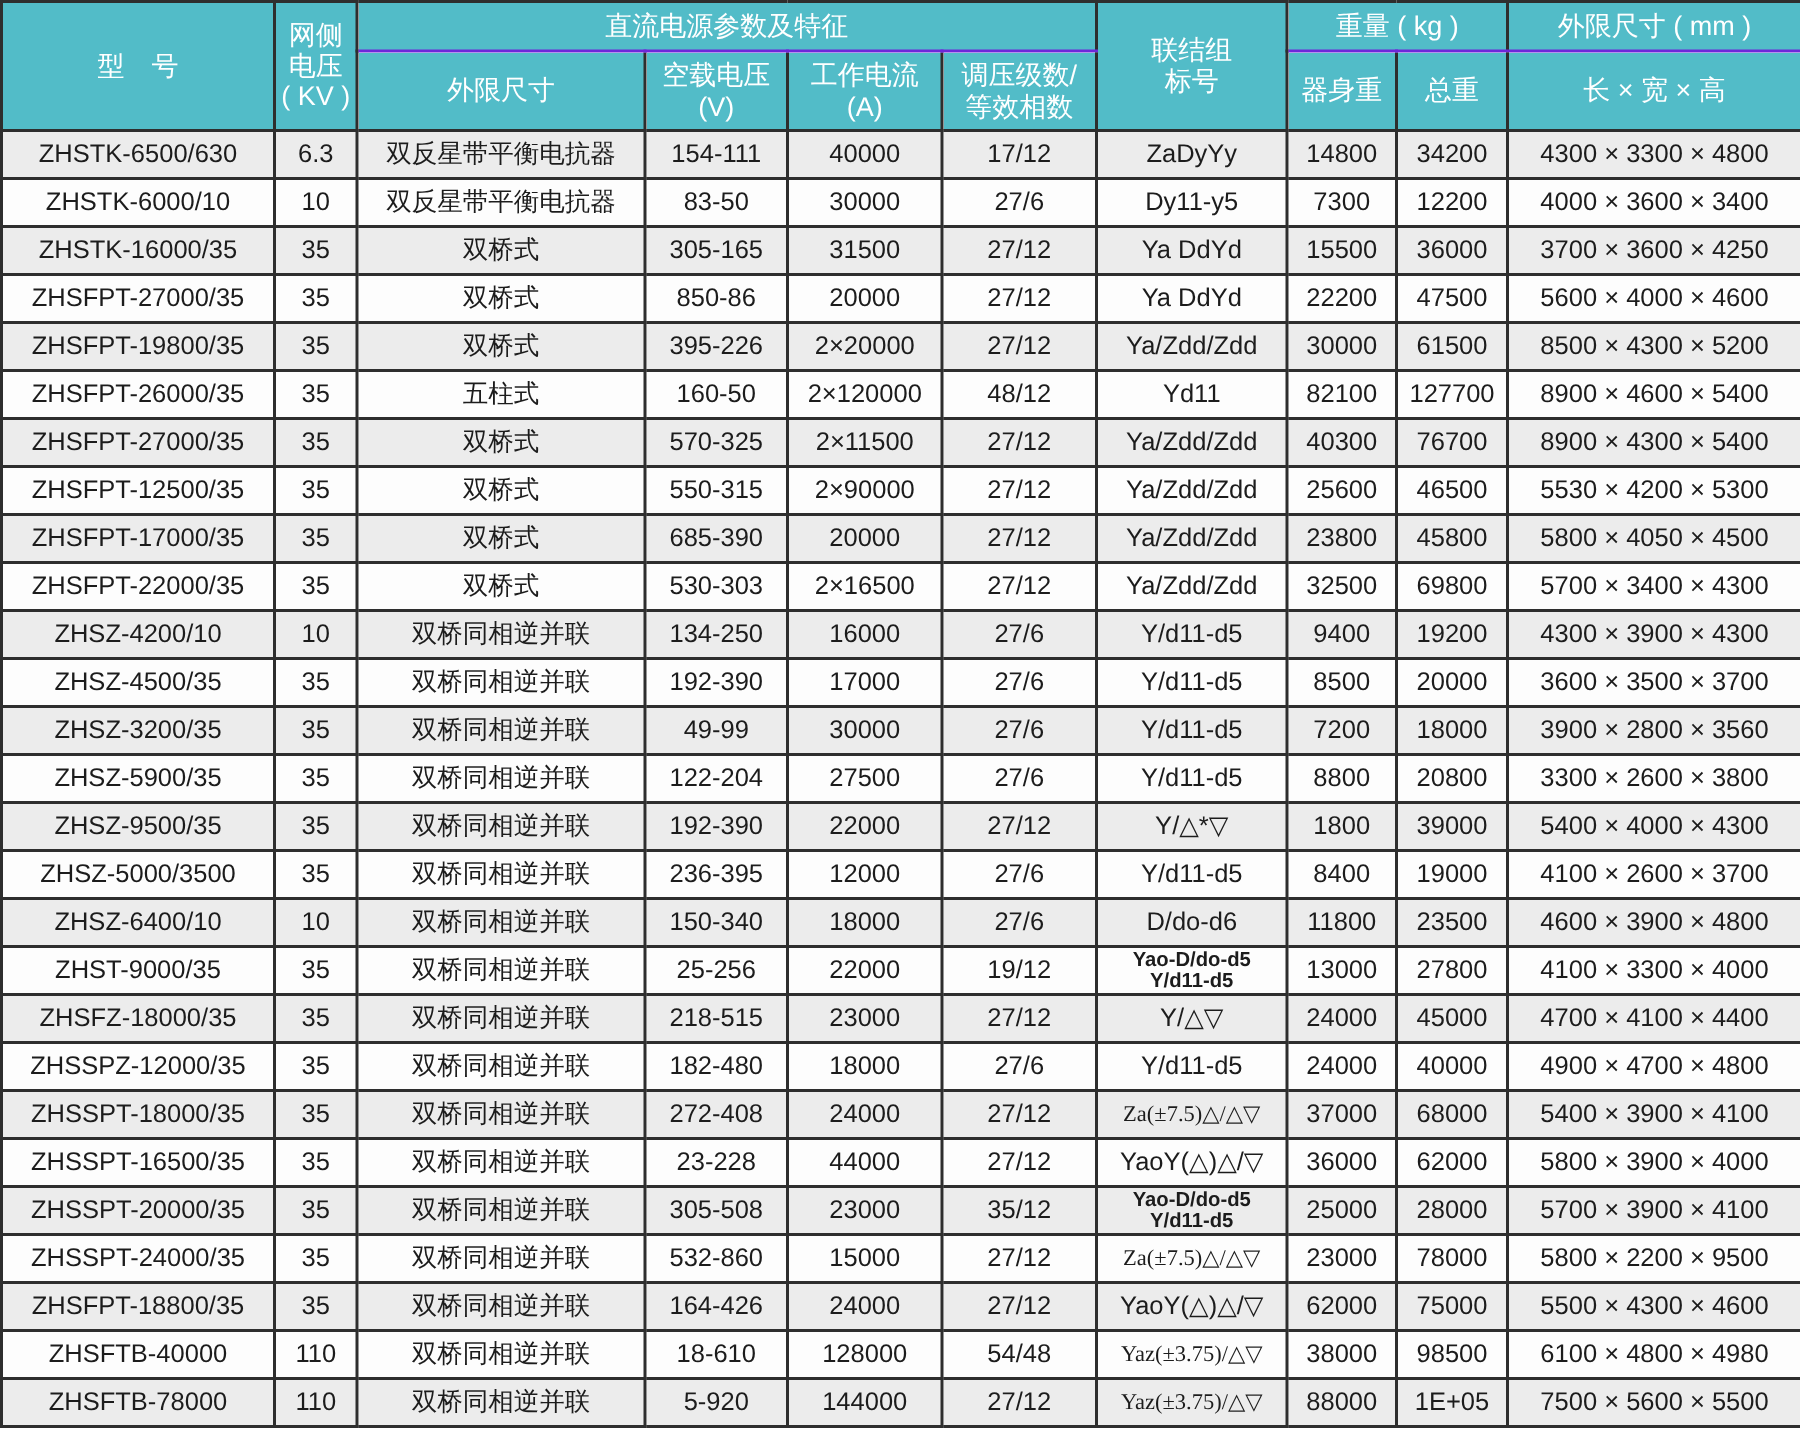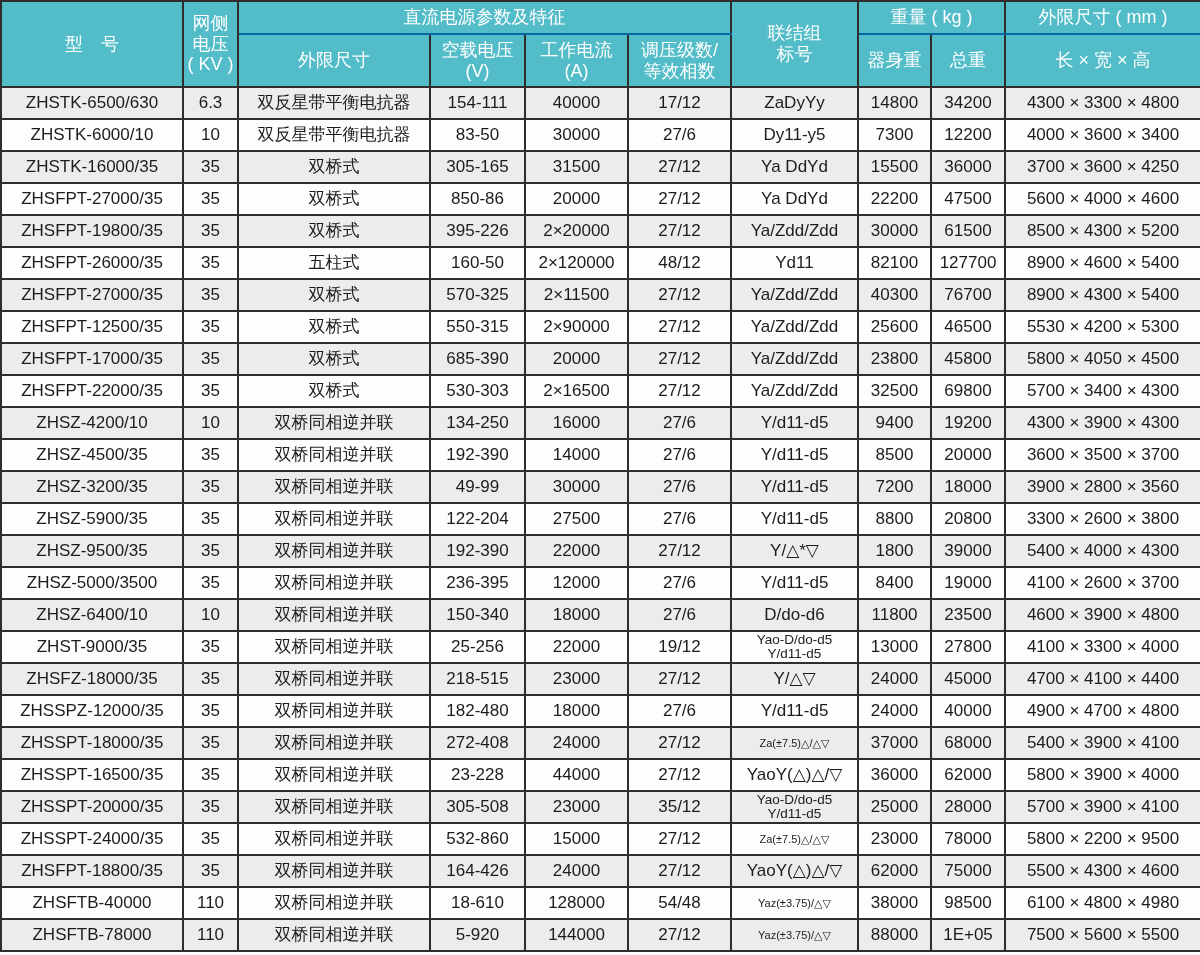--- a/index.html
+++ b/index.html
@@ -28,32 +28,32 @@
   thead th{
     background:var(--header-bg);
     color:var(--header-text);
     font-weight:normal;
     font-size:18px;
     line-height:1.15;
     white-space:pre-line;
   }
   thead tr.top-row{height:33px;}
   thead tr.sub-row{height:53px;}
-  th.group-th{border-bottom:2px solid #0369a1;margin-left:17px;}
+  th.group-th{border-bottom:2px solid #6d28d9;margin-left:17px;}
   tbody tr{height:32px;}
   tbody td{
     font-size:17px;
     color:var(--cell-text);
     white-space:pre-line;
     line-height:1.1;
   }
   tbody tr:nth-child(odd) td{background:var(--row-odd);}
   tbody tr:nth-child(even) td{background:var(--row-even);}
-  td.two-line{font-size:13.5px;line-height:1.05;}
-  td.tight{font-size:11px;}
+  td.two-line{font-size:13.5px;line-height:1.05;font-weight:bold;}
+  td.tight{font-size:15px;font-family:Liberation Serif, serif;}
 </style>
 </head>
 <body>
 
 <table>
   <colgroup>
     <col style="width:182px">
     <col style="width:55px">
     <col style="width:192px">
     <col style="width:95px">
@@ -220,21 +220,21 @@
         <td>Y/d11-d5</td>
         <td>9400</td>
         <td>19200</td>
         <td>4300 × 3900 × 4300</td>
       </tr>
       <tr>
         <td>ZHSZ-4500/35</td>
         <td>35</td>
         <td>双桥同相逆并联</td>
         <td>192-390</td>
-        <td>14000</td>
+        <td>17000</td>
         <td>27/6</td>
         <td>Y/d11-d5</td>
         <td>8500</td>
         <td>20000</td>
         <td>3600 × 3500 × 3700</td>
       </tr>
       <tr>
         <td>ZHSZ-3200/35</td>
         <td>35</td>
         <td>双桥同相逆并联</td>

